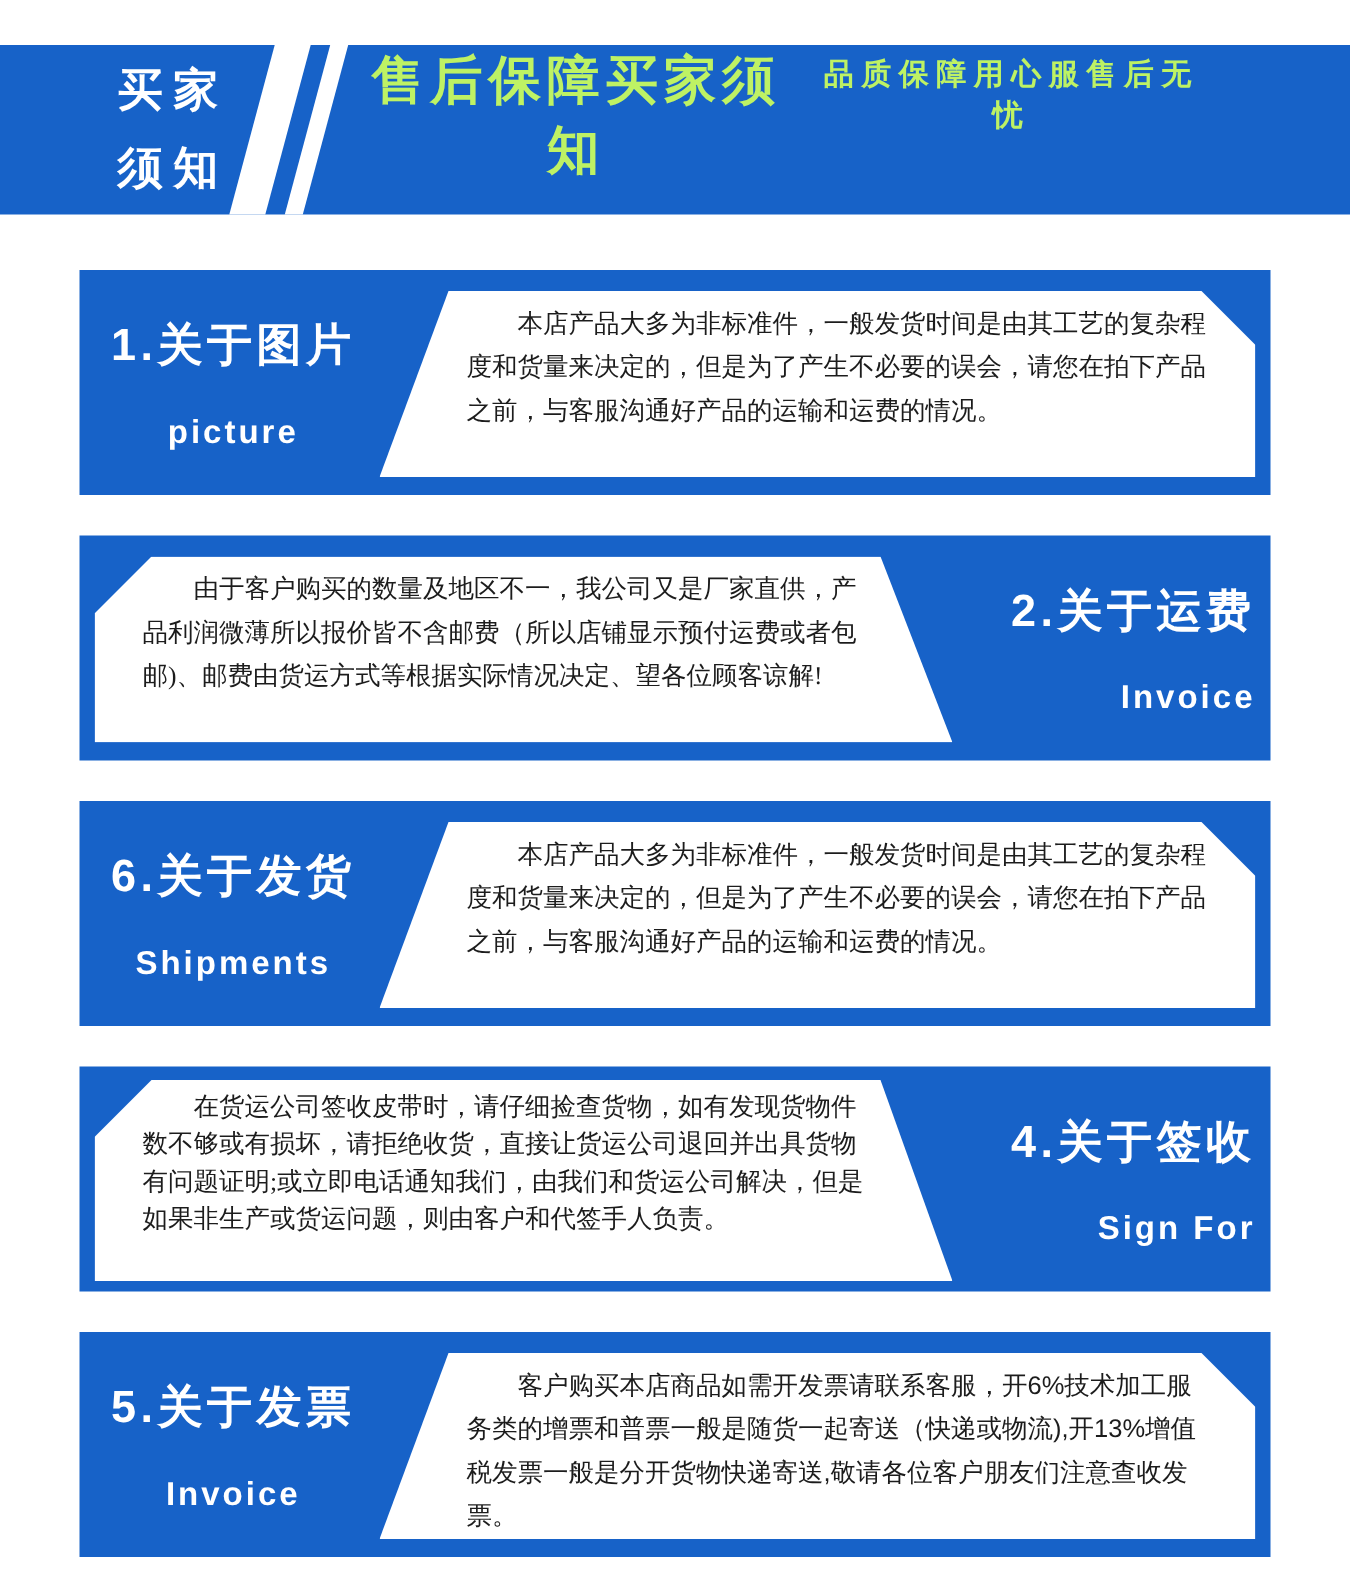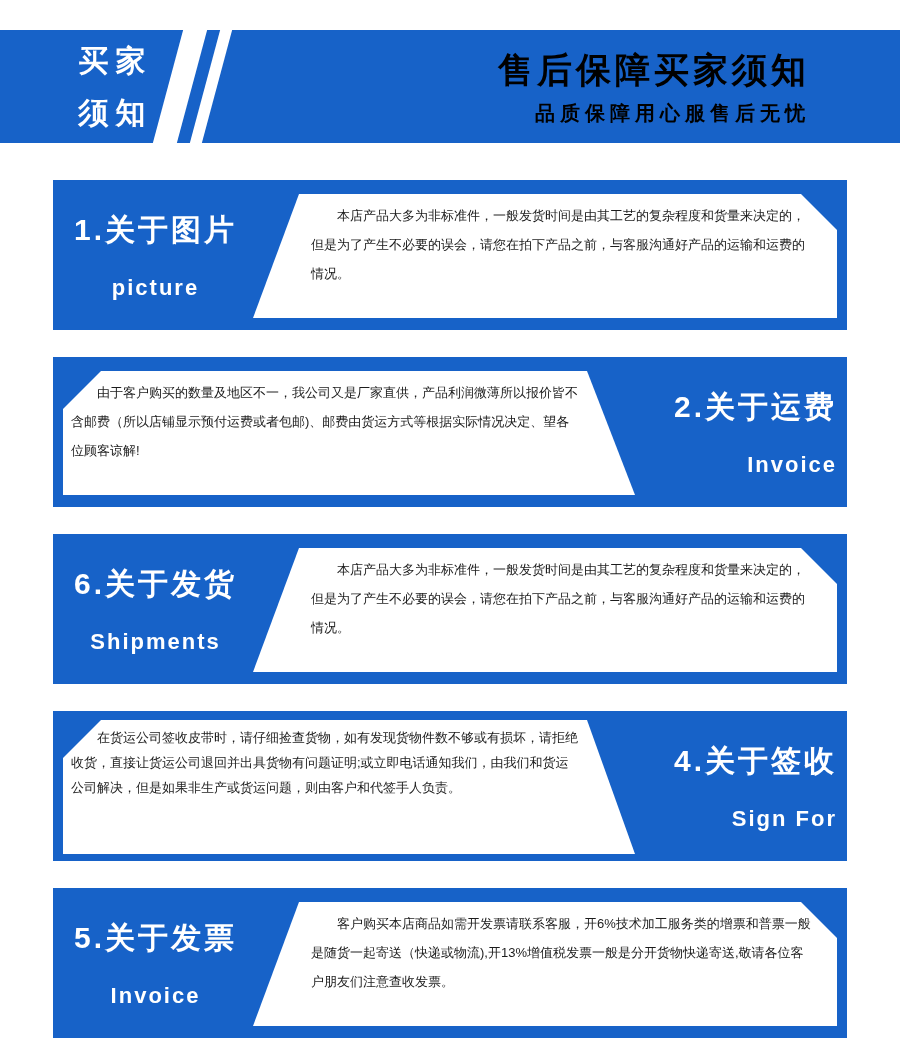--- a/index.html
+++ b/index.html
@@ -22,22 +22,22 @@
     line-height:40px; text-indent:7px;gap:12px;
   }
   .stripe {
     position:absolute; top:-10px; bottom:-10px; background:#ffffff;
     transform:skewX(-15deg);
   }
   .stripe.s1 { left:168px; width:24px; }
   .stripe.s2 { left:205px; width:12px; }
   .banner-titles {
     position:absolute; left:230px; right:90px; top:0; bottom:0;
-    display:flex; flex-direction:column; justify-content:center; align-items:flex-end;
-    color:#000000; text-align:center;
+    display:flex; justify-content:center; align-items:flex-start;
+    color:#bef264; text-align:center;
   }
   .banner-title { font-size:35px; font-weight:bold; letter-spacing:4px; }
   .banner-subtitle { font-size:20px; font-weight:bold; letter-spacing:5px; margin-top:6px; }
 
   
   .cards { position:absolute; left:0; top:180px; width:900px; }
   .card {
     position:relative; height:150px; margin:0 53px 27px 53px;
     background:#1762c8;
   }
@@ -46,32 +46,33 @@
     display:flex; flex-direction:column; justify-content:center;
     color:#ffffff;
   }
   .layout-left  .card-title { left:0;  width:205px; align-items:center; }
   .layout-right .card-title { right:0; width:212px; align-items:flex-end; padding-right:10px; }
   .card-title .cn { font-size:30px; font-weight:bold; letter-spacing:3px; }
   .card-title .en { font-size:22px; font-weight:bold; letter-spacing:2px; margin-top:24px; }
 
   .card-body {
     position:absolute; background:#ffffff; color:#1c1c1c;
-    font-size:13px; line-height:29px; overflow:hidden;
+    font-size:17px; line-height:29px; overflow:hidden;
   }
   .card-body p { text-indent:2em; }
   .layout-left .card-body {
     top:14px; bottom:12px; right:10px; left:200px;
     clip-path:polygon(46px 0, calc(100% - 36px) 0, 100% 36px, 100% 100%, 0 100%);
     padding:7px 26px 0 58px;
   }
   .layout-right .card-body {
     top:14px; bottom:12px; left:10px; right:212px;
     clip-path:polygon(38px 0, calc(100% - 48px) 0, 100% 100%, 0 100%, 0 38px);
-    padding:7px 56px 0 8px;
+    padding:7px 56px 0 32px;
+    font-family:Liberation Serif, serif;
   }
   .card.compact .card-body { top:9px; bottom:7px; line-height:25px; padding-top:5px; }
 </style>
 </head>
 <body>
 
 <div class="page">
 
   <header class="banner">
     <div class="badge">

